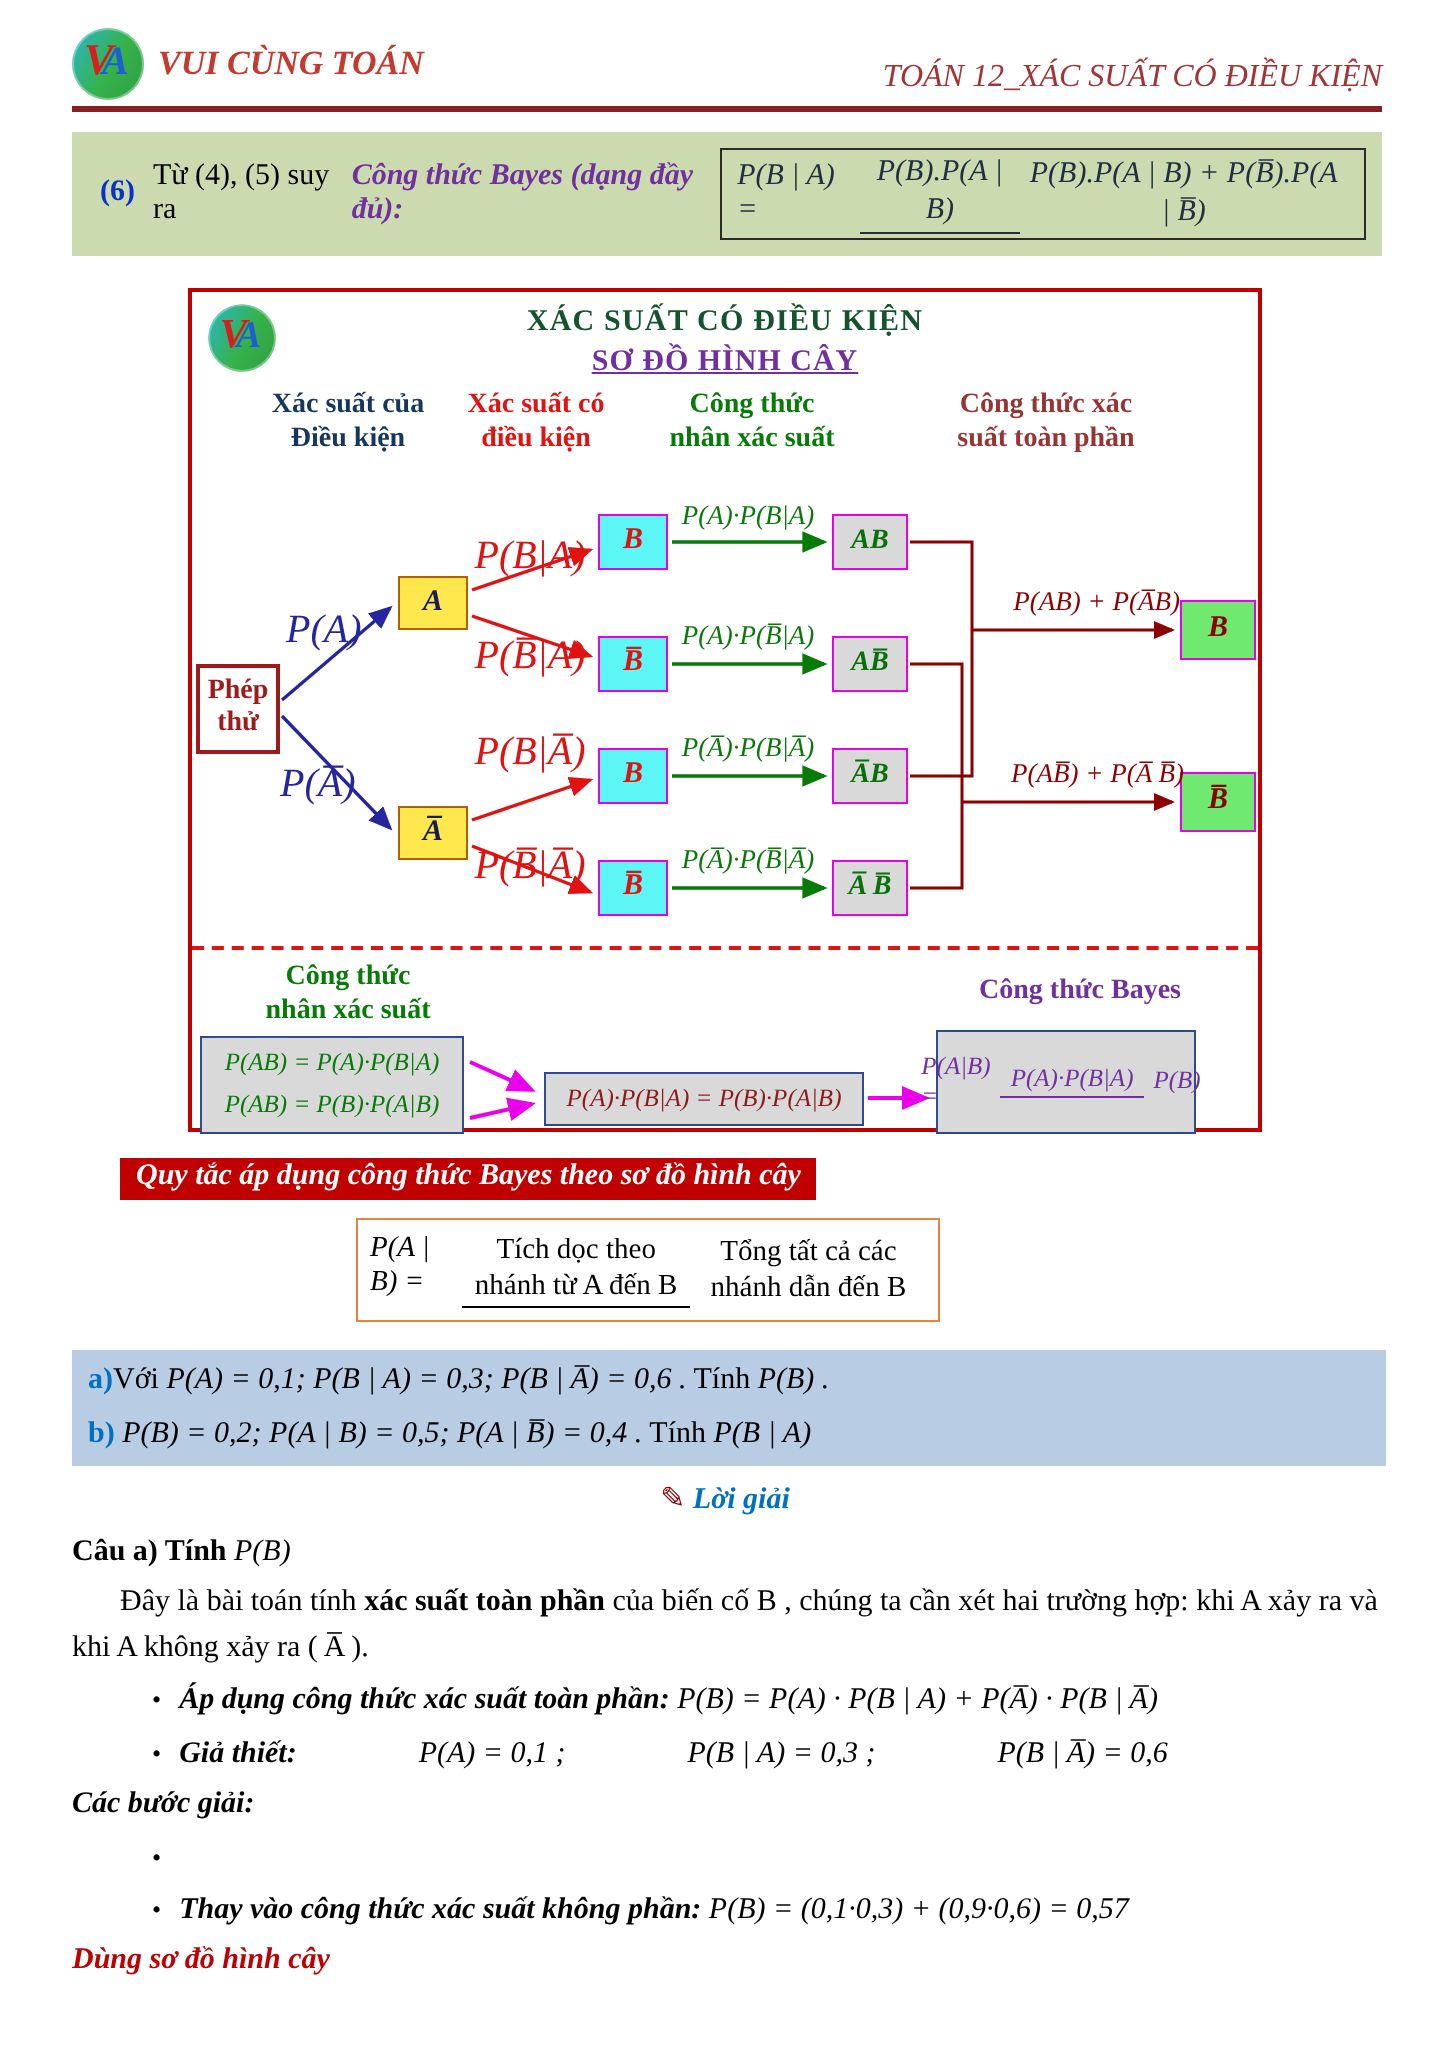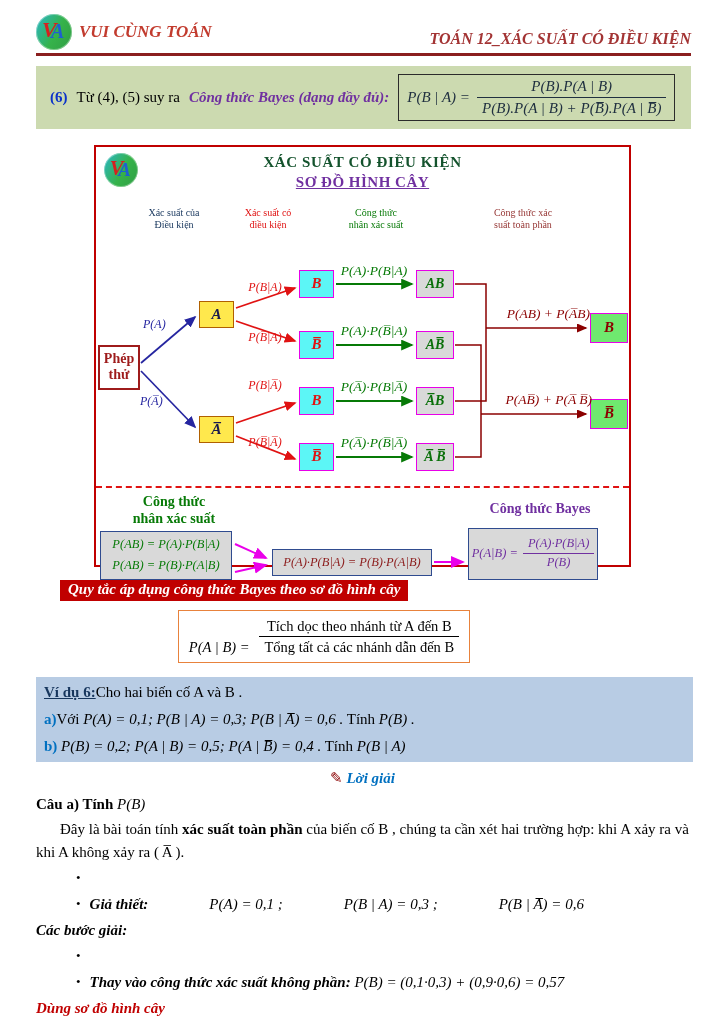--- a/index.html
+++ b/index.html
@@ -14,78 +14,78 @@
   
   .header { margin:14px 34px 0 36px; display:flex; align-items:flex-end;
             justify-content:space-between; border-bottom:3px solid #8b1f1f; padding-bottom:3px; }
   .brandwrap { display:flex; align-items:center; gap:7px; }
   .logo { width:36px; height:36px; border-radius:50%; position:relative; flex:0 0 auto;
           background:linear-gradient(120deg,#29b7c9 0%,#36b24a 55%,#2f9e44 100%);
           box-shadow:inset 0 0 0 1px rgba(255,255,255,.35); }
   .logo .v { position:absolute; left:6px; top:3px; color:#d62020; font:bold italic 22px "Liberation Serif",serif; }
   .logo .a { position:absolute; left:15px; top:6px; color:#1f5fd0; font:bold italic 20px "Liberation Serif",serif; }
   .brand { color:#c23b2e; font-style:italic; font-weight:bold; font-size:17px; }
-  .doc-title { color:#a33434; font-style:italic; font-weight:bold; font-size:16px; padding-bottom:2px; }
+  .doc-title { color:#a33434; font-style:italic; font-weight:normal; font-size:16px; padding-bottom:2px; }
 
   
   .banner6 { margin:10px 34px 0 36px; background:#ccdab0; padding:8px 8px 8px 14px;
              display:flex; align-items:center; gap:9px; }
   .banner6 .num { color:#0a31c9; font-weight:bold; }
   .banner6 .emph { color:#7030a0; font-weight:bold; font-style:italic; }
   .fbox { border:1px solid #2b2b2b; padding:2px 8px; display:inline-flex; align-items:center; gap:7px;
           color:#203040; font-style:italic; }
-  .frac { display:inline-flex; flex-direction:column; text-align:center; line-height:1.25; }
+  .frac { display:inline-flex; flex-direction:row; text-align:center; line-height:1.25; }
   .frac .fn { padding:0 5px 1px; border-bottom:1px solid currentColor; }
   .frac .fd { padding:1px 5px 0; }
 
   
   .diagram { width:537px; margin:16px auto 0; border:2px solid #c00000; position:relative;
              height:422px; background:#fff; }
   .dg-logo { position:absolute; left:7px; top:5px; transform:scale(.94); }
   .dg-t1 { text-align:center; padding-top:7px; color:#14532d; font-weight:bold; font-size:15px; letter-spacing:.6px; }
   .dg-t2 { text-align:center; color:#7030a0; font-weight:bold; font-size:15px; text-decoration:underline; margin-top:3px; letter-spacing:.5px; }
-  .cols { position:relative; height:44px; margin-top:16px; font-weight:normal; font-size:10px; line-height:1.25; }
+  .cols { position:relative; height:44px; margin-top:4px; font-weight:bold; font-size:14px; line-height:1.25; }
   .cols div { position:absolute; text-align:center; }
   .ch1 { left:28px; width:100px; color:#17365d; }
   .ch2 { left:132px; width:80px; color:#e01212; }
   .ch3 { left:234px; width:92px; color:#077a07; }
   .ch4 { left:370px; width:114px; color:#963634; }
 
   .tree { position:relative; height:235px; }
   .tree svg, .dg-bottom svg { position:absolute; inset:0; }
   .nd { position:absolute; display:flex; align-items:center; justify-content:center;
         font-weight:bold; font-style:italic; font-size:15px; }
   .nd-root { left:2px; top:94px; width:42px; height:45px; background:#fff; border:2px solid #9e1b1b;
              color:#9e1b1b; font-style:normal; font-size:14px; line-height:1.15; text-align:center; flex-direction:column; }
   .nd-yel { background:#ffe84d; border:1.5px solid #b06000; color:#1b1b4d; width:35px; height:27px; left:103px; }
   .nd-cyan { background:#5cf6f6; border:1.5px solid #e800e8; color:#e01212; width:35px; height:28px; left:203px; }
   .nd-gray { background:#d9d9d9; border:1.5px solid #e800e8; color:#0a700a; width:38px; height:28px; left:320px; font-size:14px; }
   .nd-grn  { background:#6fe96f; border:1.5px solid #e800e8; color:#8b0000; width:38px; height:30px; left:494px; }
-  .lb { position:absolute; font-style:italic; font-size:12px; white-space:nowrap; }
+  .lb { position:absolute; font-style:italic; font-size:20px; white-space:nowrap; }
   .lb-blue { color:#2525a0; }
   .lb-red  { color:#e01212; text-align:center; width:62px; left:138px; }
   .lb-grn  { color:#077a07; text-align:center; width:88px; left:234px; font-size:13.5px; }
   .lb-dkr  { color:#8b0000; text-align:right; font-size:13.5px; }
 
   .dg-bottom { position:relative; height:96px; border-top:2px dashed #e01212; }
   .bh-left { position:absolute; left:8px; top:5px; width:140px; text-align:center;
              color:#077a07; font-weight:bold; font-size:14px; line-height:1.25; }
   .bh-right { position:absolute; left:374px; top:13px; width:140px; text-align:center;
               color:#7030a0; font-weight:bold; font-size:14px; }
   .gbox { position:absolute; background:#d9d9d9; border:1.3px solid #2f4b8f; display:flex;
           align-items:center; justify-content:center; font-style:italic; font-size:12.5px; }
   .gb-left { left:4px; top:43px; width:132px; height:49px; color:#077a07; flex-direction:column; line-height:1.7; }
   .gb-mid { left:176px; top:61px; width:160px; height:27px; color:#8b1a1a; }
   .gb-right { left:372px; top:40px; width:130px; height:52px; color:#7030a0; gap:5px; }
 
   
   .rule-banner { margin:13px 0 0 60px; width:fit-content; background:#c00000; color:#fff;
                  font-weight:bold; font-style:italic; font-size:15px; padding:1px 8px 3px; }
   .rule-box { margin:9px 0 0 178px; width:292px; border:1.5px solid #e8823c; padding:6px 6px;
-              display:flex; align-items:flex-end; justify-content:center; gap:10px; font-size:14.5px; }
+              display:flex; align-items:flex-start; justify-content:center; gap:10px; font-size:14.5px; }
 
   
   .example { margin:14px 32px 0 36px; background:#b8cce4; padding:2px 0; }
   .ex-row { padding:5px 8px; }
   .ex-label { color:#17365d; font-weight:bold; text-decoration:underline; }
   .ex-ab { color:#0070c0; font-weight:bold; }
   .loigiai { text-align:center; margin-top:7px; font-size:15px; }
   .loigiai .pencil { color:#8b0000; font-size:15px; }
   .loigiai .txt { color:#0070c0; font-weight:bold; font-style:italic; }
 
@@ -246,23 +246,20 @@
 <div class="rule-box">
   <span class="m">P(A | B) =</span>
   <span class="frac">
     <span class="fn">Tích dọc theo nhánh từ A đến B</span>
     <span class="fd">Tổng tất cả các nhánh dẫn đến B</span>
   </span>
 </div>
 
 <div class="example">
   <div class="ex-row">
-    <span class="ex-label">Ví dụ 6:</span><span>Cho hai biến cố  A  và  B .</span>
-  </div>
-  <div class="ex-row">
     <span class="ex-ab">a)</span><span>Với </span><span class="m">P(A) = 0,1;  P(B | A) = 0,3;  P(B | A̅) = 0,6 .</span><span> Tính </span><span class="m">P(B) .</span>
   </div>
   <div class="ex-row">
     <span class="ex-ab">b)</span> <span class="m">P(B) = 0,2;  P(A | B) = 0,5;  P(A | B̅) = 0,4 .</span><span> Tính </span><span class="m">P(B | A)</span>
   </div>
 </div>
 
 <div class="loigiai">
   <span class="pencil">✎</span>
   <span class="txt">Lời giải</span>
@@ -271,20 +268,22 @@
 <div class="sol">
   <p>
     <span class="b">Câu a) Tính </span>
     <span class="m">P(B)</span>
   </p>
   <p class="indent">
     <span>Đây là bài toán tính </span><span class="b">xác suất toàn phần</span><span> của biến cố  B , chúng ta cần xét hai trường hợp: khi  A  xảy ra và khi  A  không xảy ra ( A̅ ).</span>
   </p>
   <div class="bullet">
     <span class="dot">•</span>
+    <span><span class="bi">Áp dụng công thức xác suất toàn phần:</span>
+    <span class="m">P(B) = P(A) · P(B | A) + P(A̅) · P(B | A̅)</span></span>
   </div>
   <div class="bullet">
     <span class="dot">•</span>
     <span class="bi">Giả thiết:</span>
     <span class="m gap-lg">P(A) = 0,1 ;</span>
     <span class="m gap-lg">P(B | A) = 0,3 ;</span>
     <span class="m gap-lg">P(B | A̅) = 0,6</span>
   </div>
   <p class="bi">Các bước giải:</p>
   <div class="bullet">

